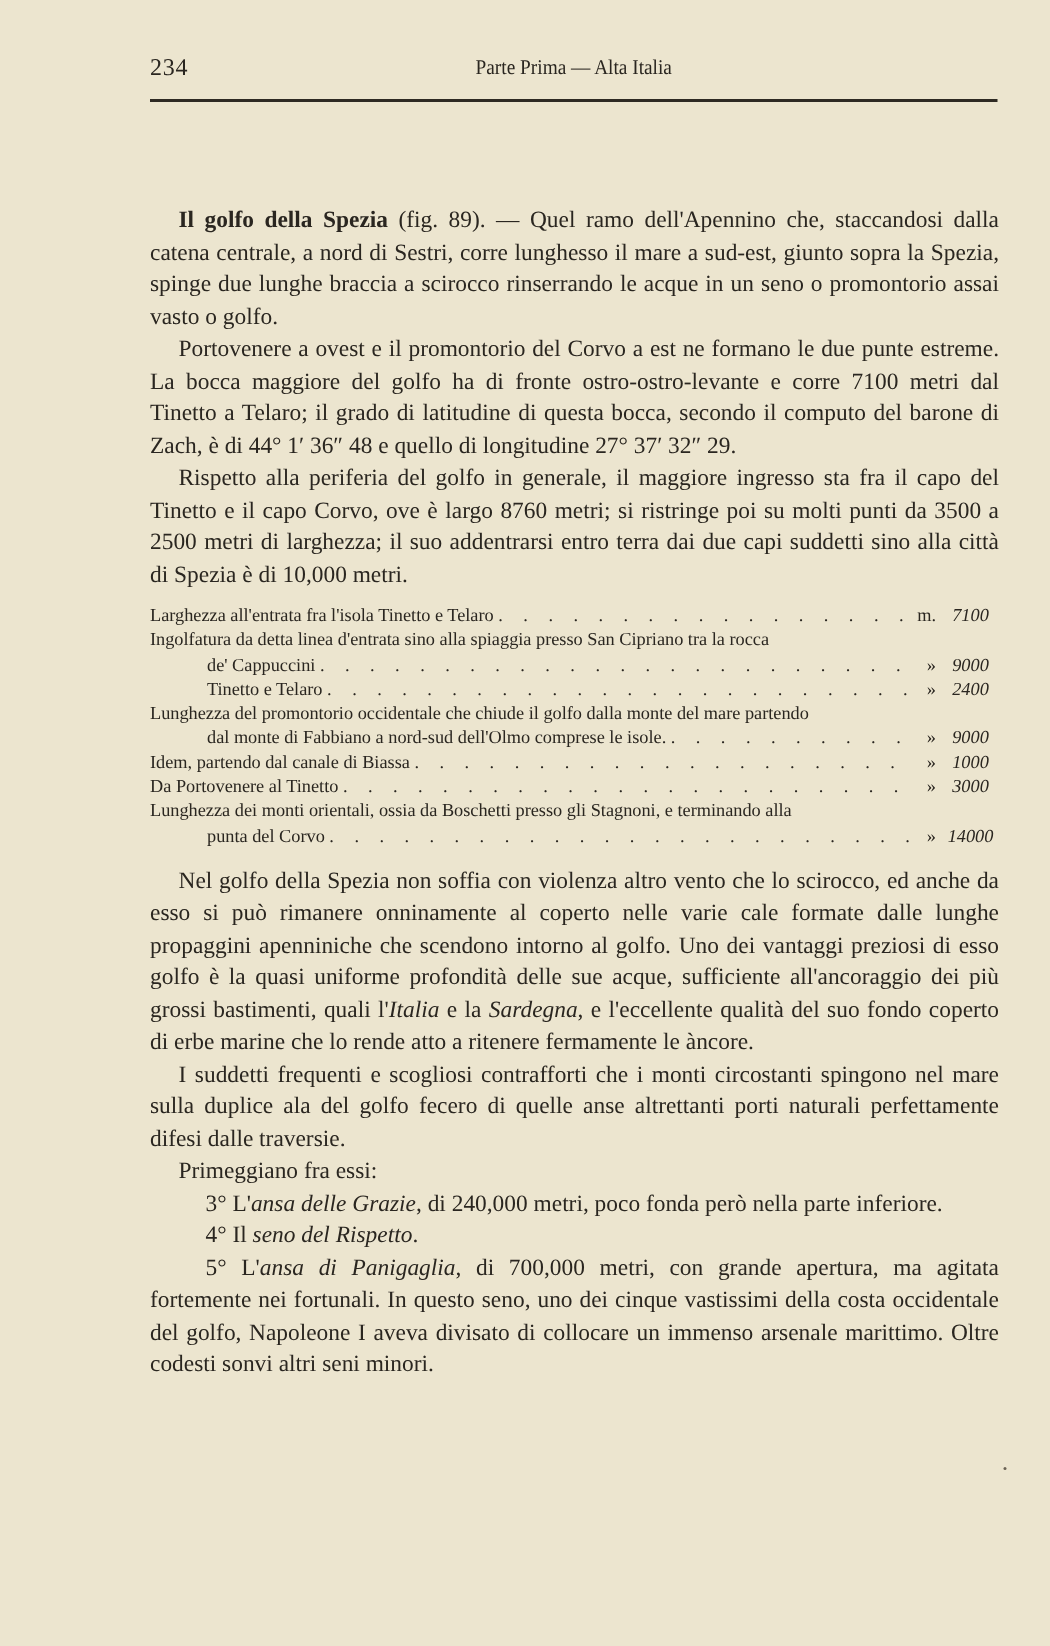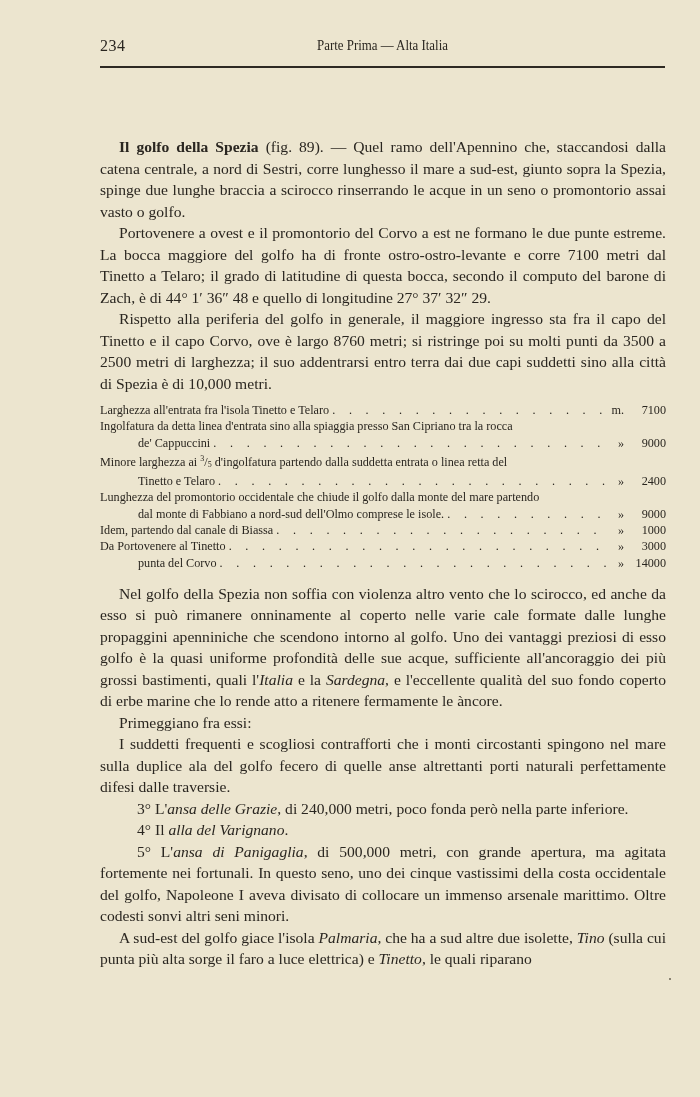--- a/index.html
+++ b/index.html
@@ -105,22 +105,23 @@
       letter-spacing: 5.3px;
     }
     .tunit {
       width: 18px;
       text-align: right;
       flex: 0 0 auto;
       padding-right: 4px;
     }
     .tval {
       width: 38px;
-      text-align: right;
+      text-align: center;
       flex: 0 0 auto;
+      font-style: italic;
     }
     .sup { font-size: 8px; vertical-align: 5px; }
     .sub { font-size: 8px; vertical-align: -1px; }
     .speck {
       position: absolute;
       left: 655px;
       top: 978px;
       width: 2px;
       height: 2px;
       background: #6a6255;
@@ -158,21 +159,20 @@
       <div class="trow">
         <div class="tdesc">
             <span class="single">Ingolfatura da detta linea d'entrata sino alla spiaggia presso San Cipriano tra la rocca</span>
             <span class="cont"><span>de' Cappuccini</span> <span class="dots">. . . . . . . . . . . . . . . . . . . . . . . . . . . . . . . . . . . . . . . . . . . . . . .</span></span>
           </div>
         <div class="tunit">»</div>
         <div class="tval">9000</div>
       </div>
       <div class="trow">
         <div class="tdesc">
-            <span class="single"><span>Minore larghezza ai </span><span class="sup">3</span>/<span class="sub">5</span><span> d'ingolfatura partendo dalla suddetta entrata o linea retta del</span></span>
             <span class="cont"><span>Tinetto e Telaro</span> <span class="dots">. . . . . . . . . . . . . . . . . . . . . . . . . . . . . . . . . . . . . . . . . . . . . . .</span></span>
           </div>
         <div class="tunit">»</div>
         <div class="tval">2400</div>
       </div>
       <div class="trow">
         <div class="tdesc">
             <span class="single">Lunghezza del promontorio occidentale che chiude il golfo dalla monte del mare partendo</span>
             <span class="cont"><span>dal monte di Fabbiano a nord-sud dell'Olmo comprese le isole.</span> <span class="dots">. . . . . . . . . . . . . . . . . . . . . . . . . . . . . . . . . . . . . . . . . . . . . . .</span></span>
           </div>
@@ -188,39 +188,39 @@
       </div>
       <div class="trow">
         <div class="tdesc">
             <span class="single"><span>Da Portovenere al Tinetto</span> <span class="dots">. . . . . . . . . . . . . . . . . . . . . . . . . . . . . . . . . . . . . . . . . . . . . . .</span></span>
           </div>
         <div class="tunit">»</div>
         <div class="tval">3000</div>
       </div>
       <div class="trow">
         <div class="tdesc">
+            <span class="single">Lunghezza dei monti orientali, ossia da Boschetti presso gli Stagnoni, e terminando alla</span>
             <span class="cont"><span>punta del Corvo</span> <span class="dots">. . . . . . . . . . . . . . . . . . . . . . . . . . . . . . . . . . . . . . . . . . . . . . .</span></span>
           </div>
         <div class="tunit">»</div>
         <div class="tval">14000</div>
       </div>
     </div>
 
     <p><span>Nel golfo della Spezia non soffia con violenza altro vento che lo scirocco, ed anche da esso si può rimanere onninamente al coperto nelle varie cale formate dalle lunghe propaggini apenniniche che scendono intorno al golfo. Uno dei vantaggi preziosi di esso golfo è la quasi uniforme profondità delle sue acque, sufficiente all'ancoraggio dei più grossi bastimenti, quali l'</span><i>Italia</i><span> e la </span><i>Sardegna</i><span>, e l'eccellente qualità del suo fondo coperto di erbe marine che lo rende atto a ritenere fermamente le àncore.</span></p>
 
+    <p>I suddetti frequenti e scogliosi contrafforti che i monti circostanti spingono nel mare sulla duplice ala del golfo fecero di quelle anse altrettanti porti naturali perfettamente difesi dalle traversie.</p>
+
     <p>Primeggiano fra essi:</p>
 
-    <p>I suddetti frequenti e scogliosi contrafforti che i monti circostanti spingono nel mare sulla duplice ala del golfo fecero di quelle anse altrettanti porti naturali perfettamente difesi dalle traversie.</p>
-
 
 
     <p class="list"><span class="ord-indent"></span><span>3°</span><span> L'</span><i>ansa delle Grazie</i><span>, di 240,000 metri, poco fonda però nella parte inferiore.</span></p>
 
-    <p class="list"><span class="ord-indent"></span><span>4°</span><span> Il </span><i>alla del Varignano</i><span>.</span></p>
-
-    <p class="list"><span class="ord-indent"></span><span>5°</span><span> L'</span><i>ansa di Panigaglia</i><span>, di 500,000 metri, con grande apertura, ma agitata fortemente nei fortunali. In questo seno, uno dei cinque vastissimi della costa occidentale del golfo, Napoleone I aveva divisato di collocare un immenso arsenale marittimo. Oltre codesti sonvi altri seni minori.</span></p>
-
-    <p><span>A sud-est del golfo giace l'isola </span><i>Palmaria</i><span>, che ha a sud altre due isolette, </span><i>Tino</i><span> (sulla cui punta più alta sorge il faro a luce elettrica) e </span><i>Tinetto</i><span>, le quali riparano</span></p>
+    <p class="list"><span class="ord-indent"></span><span>4°</span><span> Il </span><i>seno del Rispetto</i><span>.</span></p>
+
+    <p class="list"><span class="ord-indent"></span><span>5°</span><span> L'</span><i>ansa di Panigaglia</i><span>, di 700,000 metri, con grande apertura, ma agitata fortemente nei fortunali. In questo seno, uno dei cinque vastissimi della costa occidentale del golfo, Napoleone I aveva divisato di collocare un immenso arsenale marittimo. Oltre codesti sonvi altri seni minori.</span></p>
+
 
   </div>
 
   <div class="speck"></div>
 </div>
 
 </body></html>

